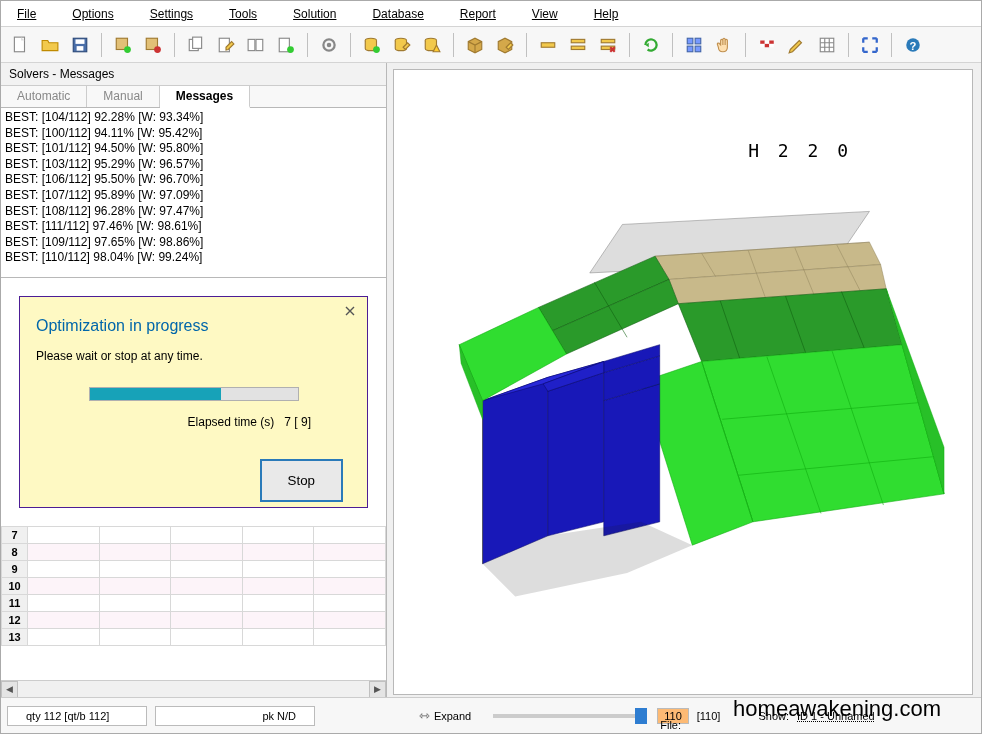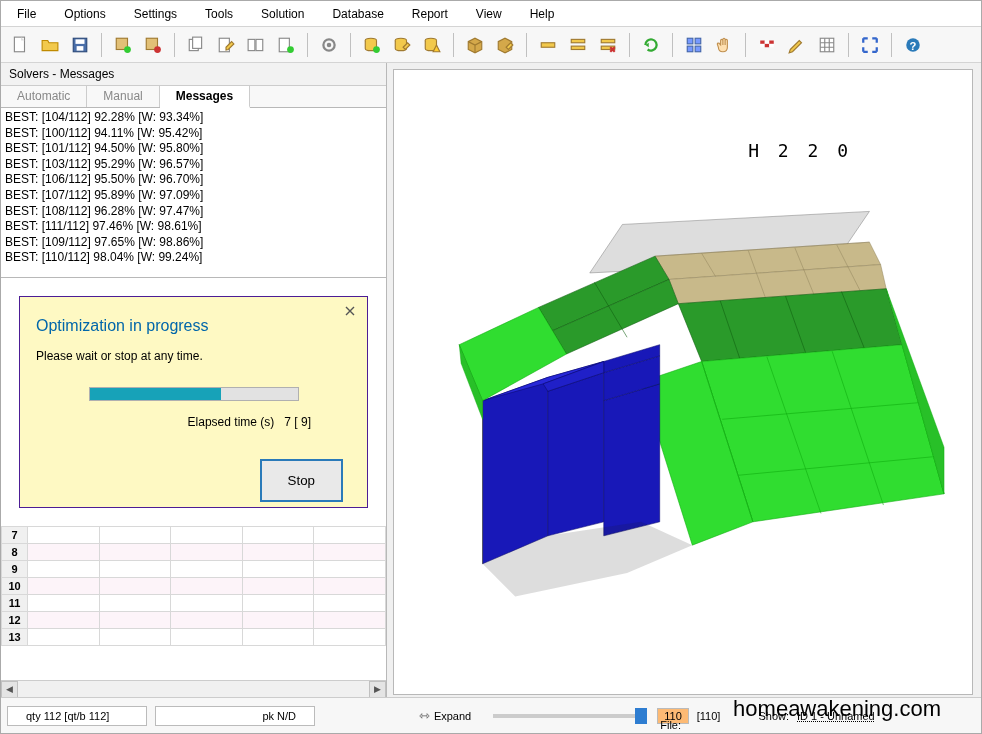--- a/index.html
+++ b/index.html
@@ -15,21 +15,22 @@
     border: 1px solid #aaa;
   }
   
   .menubar {
     background: #fff;
     border-bottom: 1px solid #d4d4d4;
     height: 26px;
     display: flex;
     align-items: center;
     padding: 0 6px;
-    gap: 8px;
+    gap: 16px;
+    text-decoration: underline;
   }
   .menubar .menu-item {
     padding: 3px 10px;
     cursor: default;
   }
   
   .toolbar {
     background: #f7f7f7;
     border-bottom: 1px solid #d4d4d4;
     height: 36px;

